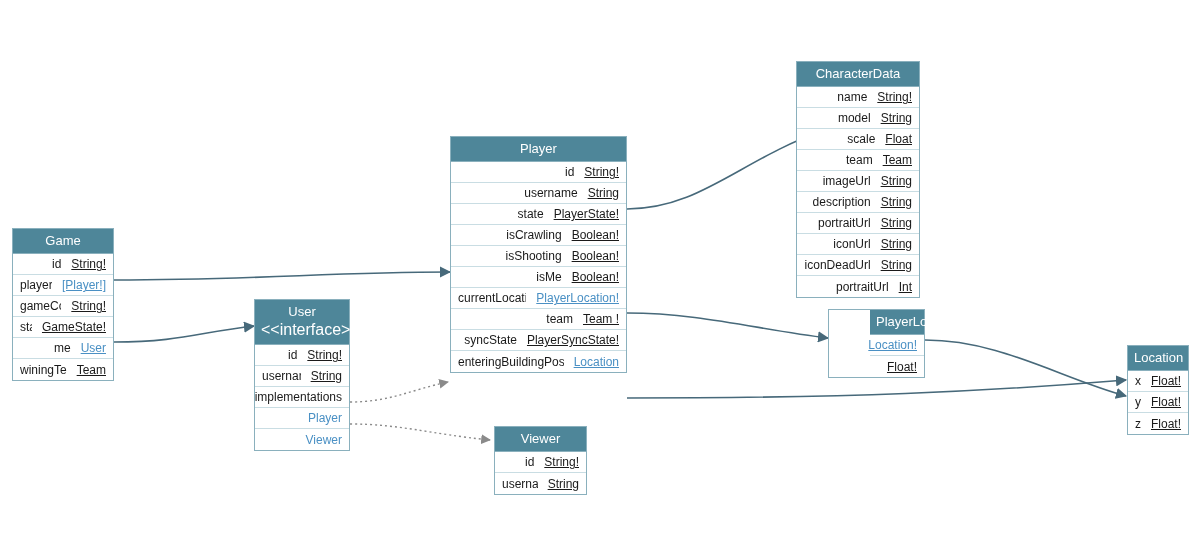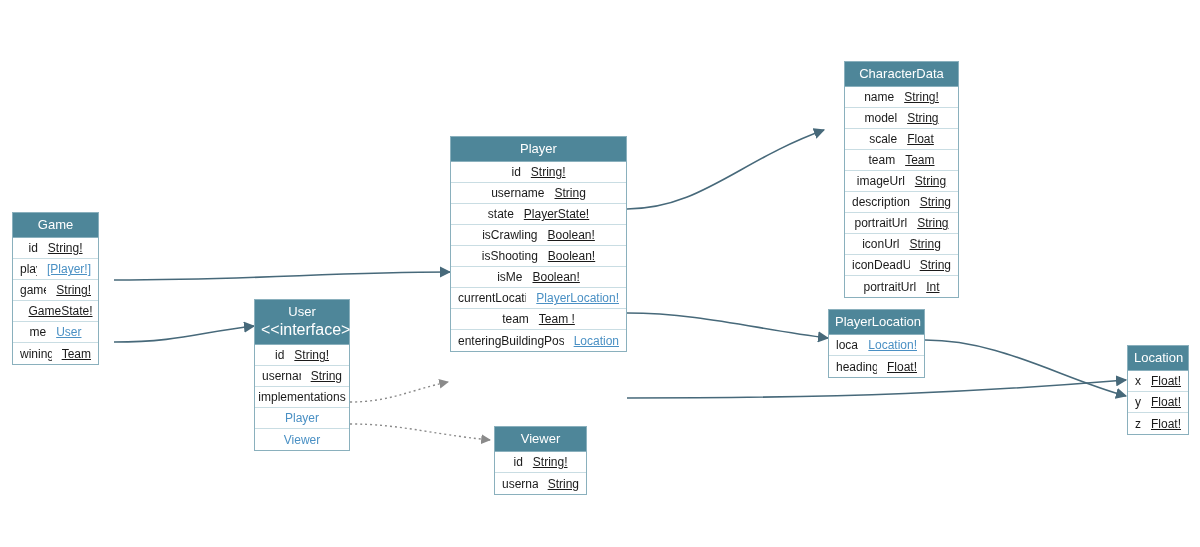--- a/index.html
+++ b/index.html
@@ -38,21 +38,21 @@
     padding: 4px 6px;
     box-sizing: border-box;
     border-bottom: 1px solid #8ab0bd;
   }
   .entity-header .stereotype {
     display: block;
     font-size: 16px;
   }
   .row {
     display: flex;
-    justify-content: center;
+    justify-content: flex-end;
     align-items: center;
     font-size: 12px;
     color: #1a1a1a;
     padding: 3px 7px;
     box-sizing: border-box;
     border-bottom: 1px solid #c9dde3;
     background: #ffffff;
     height: 21px;
   }
   .row:last-child {
@@ -102,21 +102,21 @@
 
     <path d="M 627 398 C 850 398 980 392 1126 380" fill="none" stroke="#47697a" stroke-width="1.6" marker-end="url(#arrow)"></path>
 
     <path d="M 925 340 C 1000 340 1060 378 1126 396" fill="none" stroke="#47697a" stroke-width="1.6" marker-end="url(#arrow)"></path>
 
     <path d="M 350 402 C 390 402 410 390 448 382" fill="none" stroke="#8a8a8a" stroke-width="1.4" stroke-dasharray="2 3" marker-end="url(#arrowdot)"></path>
 
     <path d="M 350 424 C 400 424 430 434 490 440" fill="none" stroke="#8a8a8a" stroke-width="1.4" stroke-dasharray="2 3" marker-end="url(#arrowdot)"></path>
   </svg>
 
-  <div class="entity" style="left:12px; top:212px; width:87px;">
+  <div class="entity" style="left:12px; top:228px; width:102px;">
     <div class="entity-header">Game</div>
     <div class="row">
       <span class="fname plain">id</span>
       <span class="ftype plain">String!</span>
     </div>
     <div class="row">
       <span class="fname plain">players</span>
       <span class="ftype link">[Player!]</span>
     </div>
     <div class="row">
@@ -189,38 +189,42 @@
     </div>
     <div class="row">
       <span class="fname plain">currentLocation</span>
       <span class="ftype link">PlayerLocation!</span>
     </div>
     <div class="row">
       <span class="fname plain">team</span>
       <span class="ftype plain">Team !</span>
     </div>
     <div class="row">
+      <span class="fname plain">syncState</span>
+      <span class="ftype plain">PlayerSyncState!</span>
+    </div>
+    <div class="row">
       <span class="fname plain">enteringBuildingPosition</span>
       <span class="ftype link">Location</span>
     </div>
   </div>
 
   <div class="entity" style="left:494px; top:426px; width:93px;">
     <div class="entity-header">Viewer</div>
     <div class="row">
       <span class="fname plain">id</span>
       <span class="ftype plain">String!</span>
     </div>
     <div class="row">
       <span class="fname plain">username</span>
       <span class="ftype plain">String</span>
     </div>
   </div>
 
-  <div class="entity" style="left:844px; top:61px; width:115px;">
+  <div class="entity" style="left:796px; top:61px; width:124px;">
     <div class="entity-header">CharacterData</div>
     <div class="row">
       <span class="fname plain">name</span>
       <span class="ftype plain">String!</span>
     </div>
     <div class="row">
       <span class="fname plain">model</span>
       <span class="ftype plain">String</span>
     </div>
     <div class="row">
@@ -250,21 +254,21 @@
     <div class="row">
       <span class="fname plain">iconDeadUrl</span>
       <span class="ftype plain">String</span>
     </div>
     <div class="row">
       <span class="fname plain">portraitUrl</span>
       <span class="ftype plain">Int</span>
     </div>
   </div>
 
-  <div class="entity" style="left:828px; top:309px; width:97px;">
+  <div class="entity" style="left:828px; top:309px; width:97px;padding-left:41px;">
     <div class="entity-header">PlayerLocation</div>
     <div class="row">
       <span class="fname plain">location</span>
       <span class="ftype link">Location!</span>
     </div>
     <div class="row">
       <span class="fname plain">heading</span>
       <span class="ftype plain">Float!</span>
     </div>
   </div>

